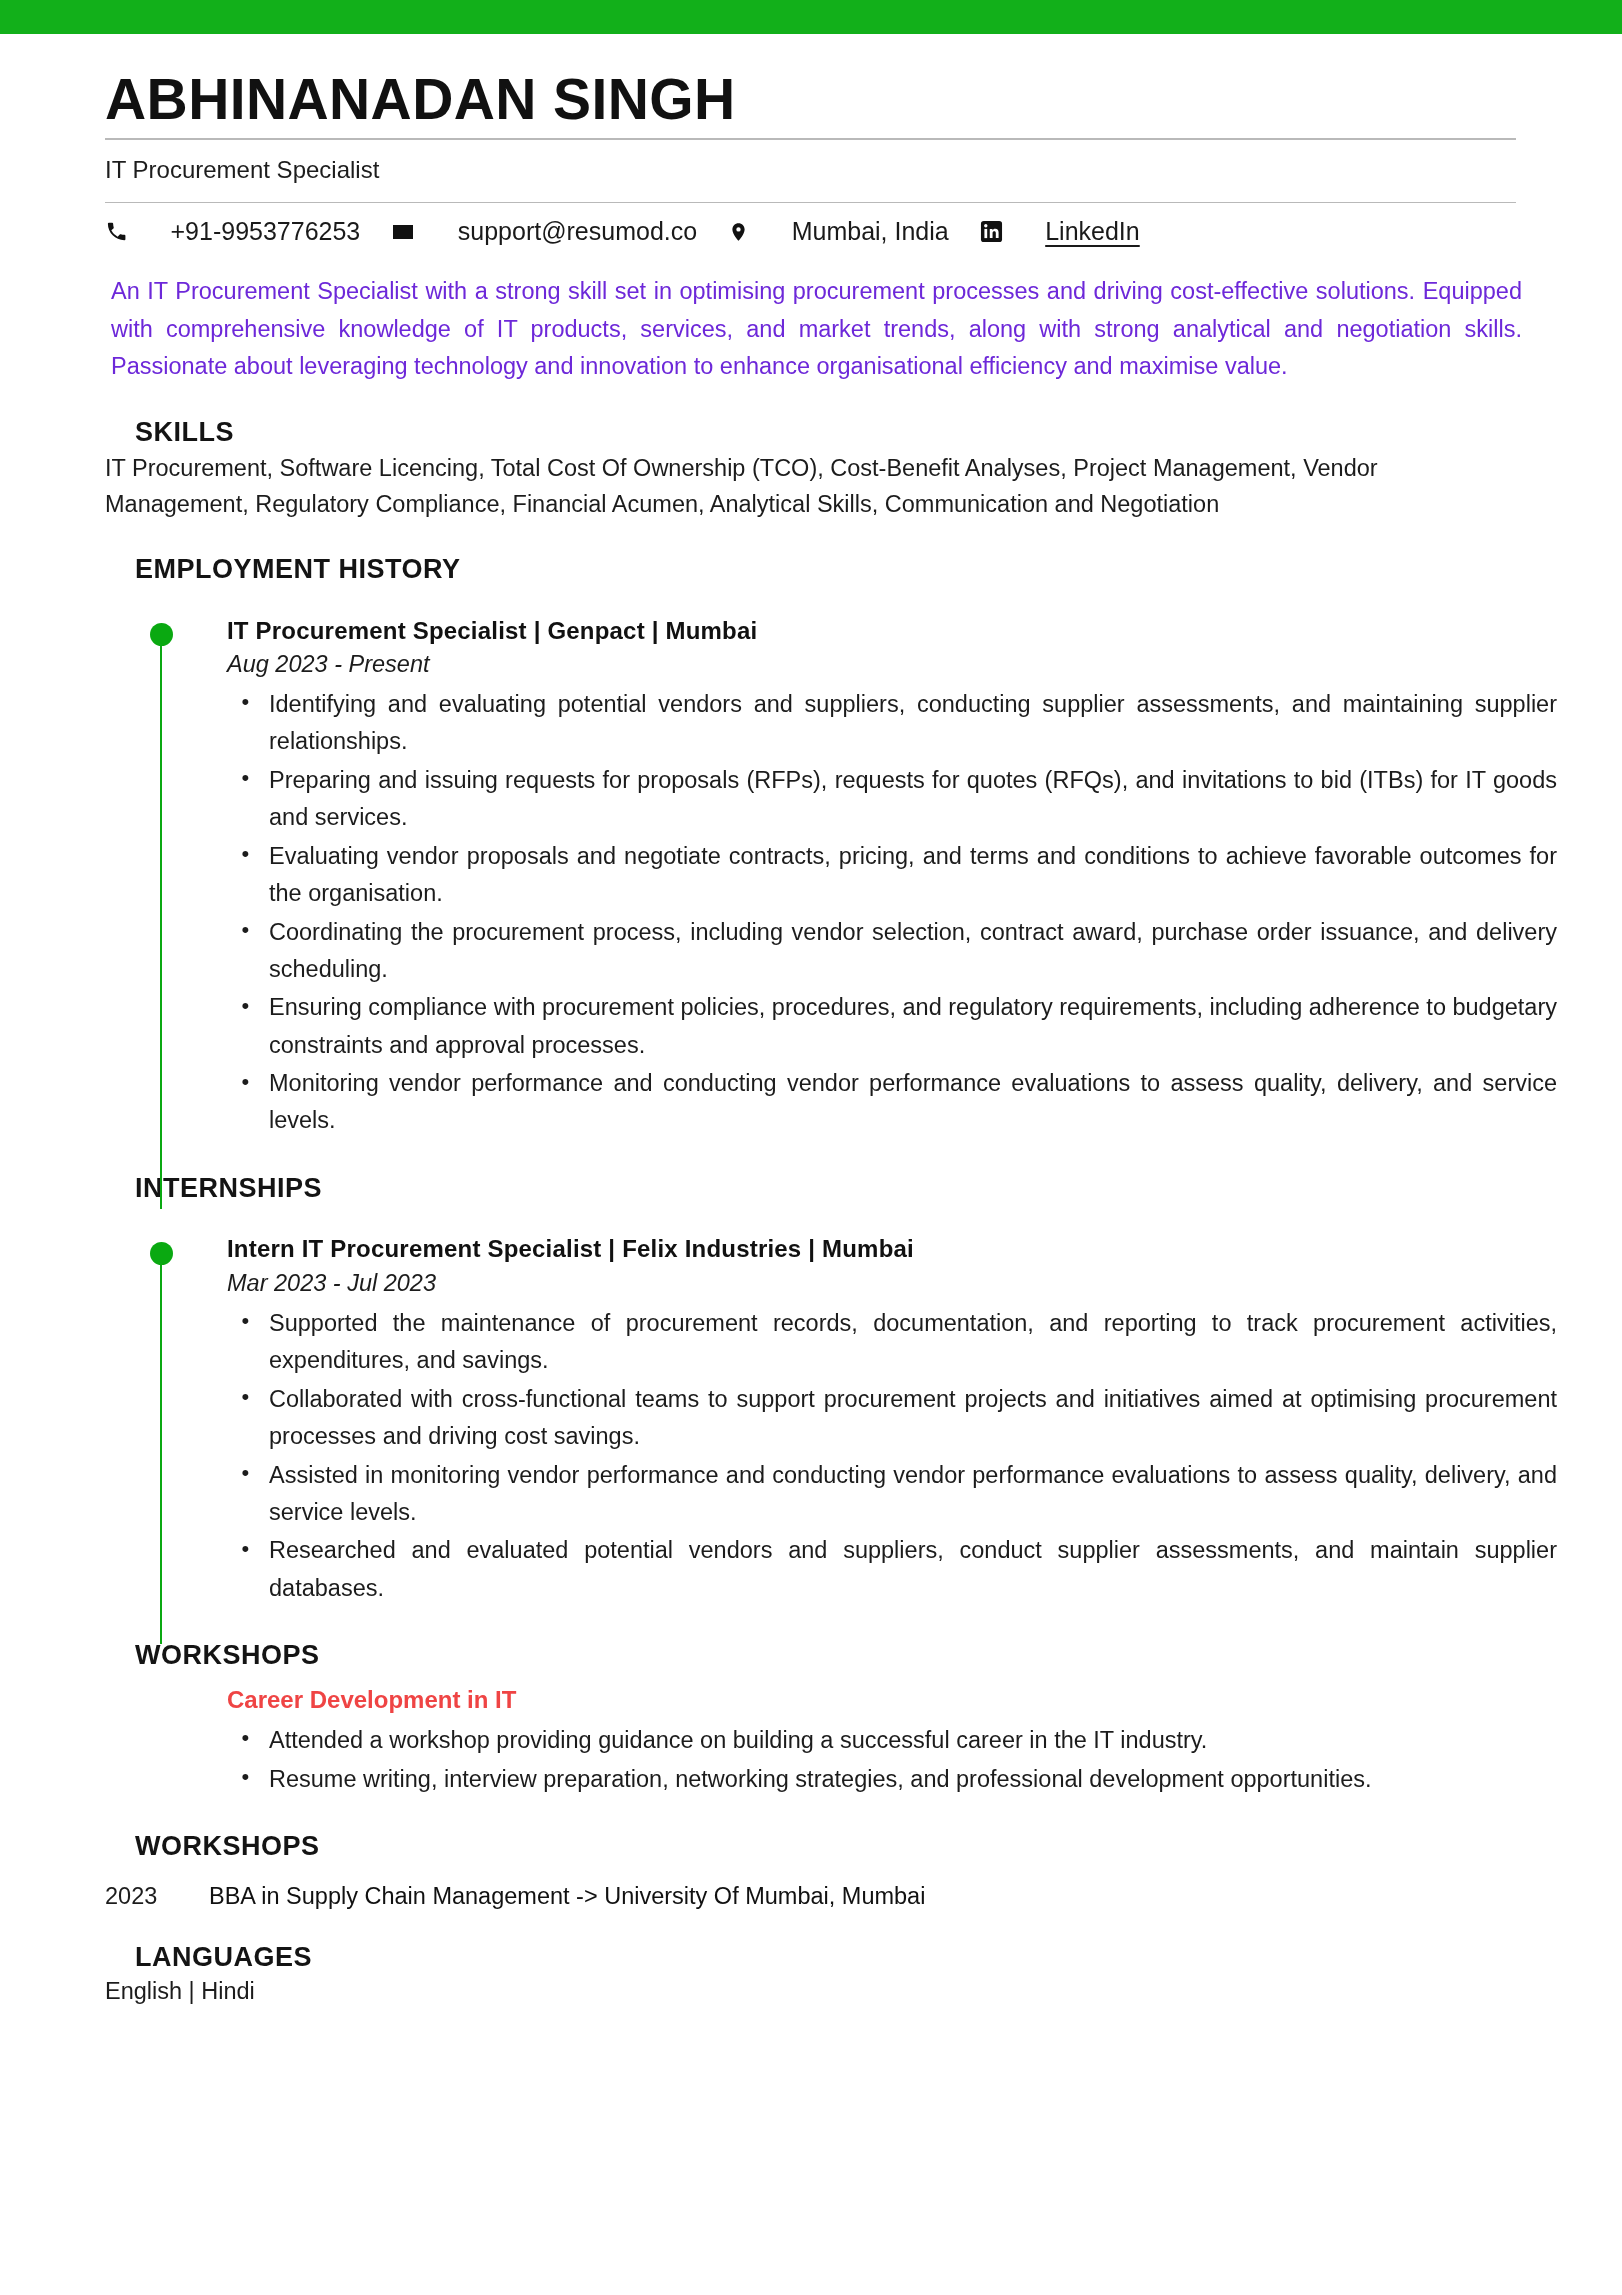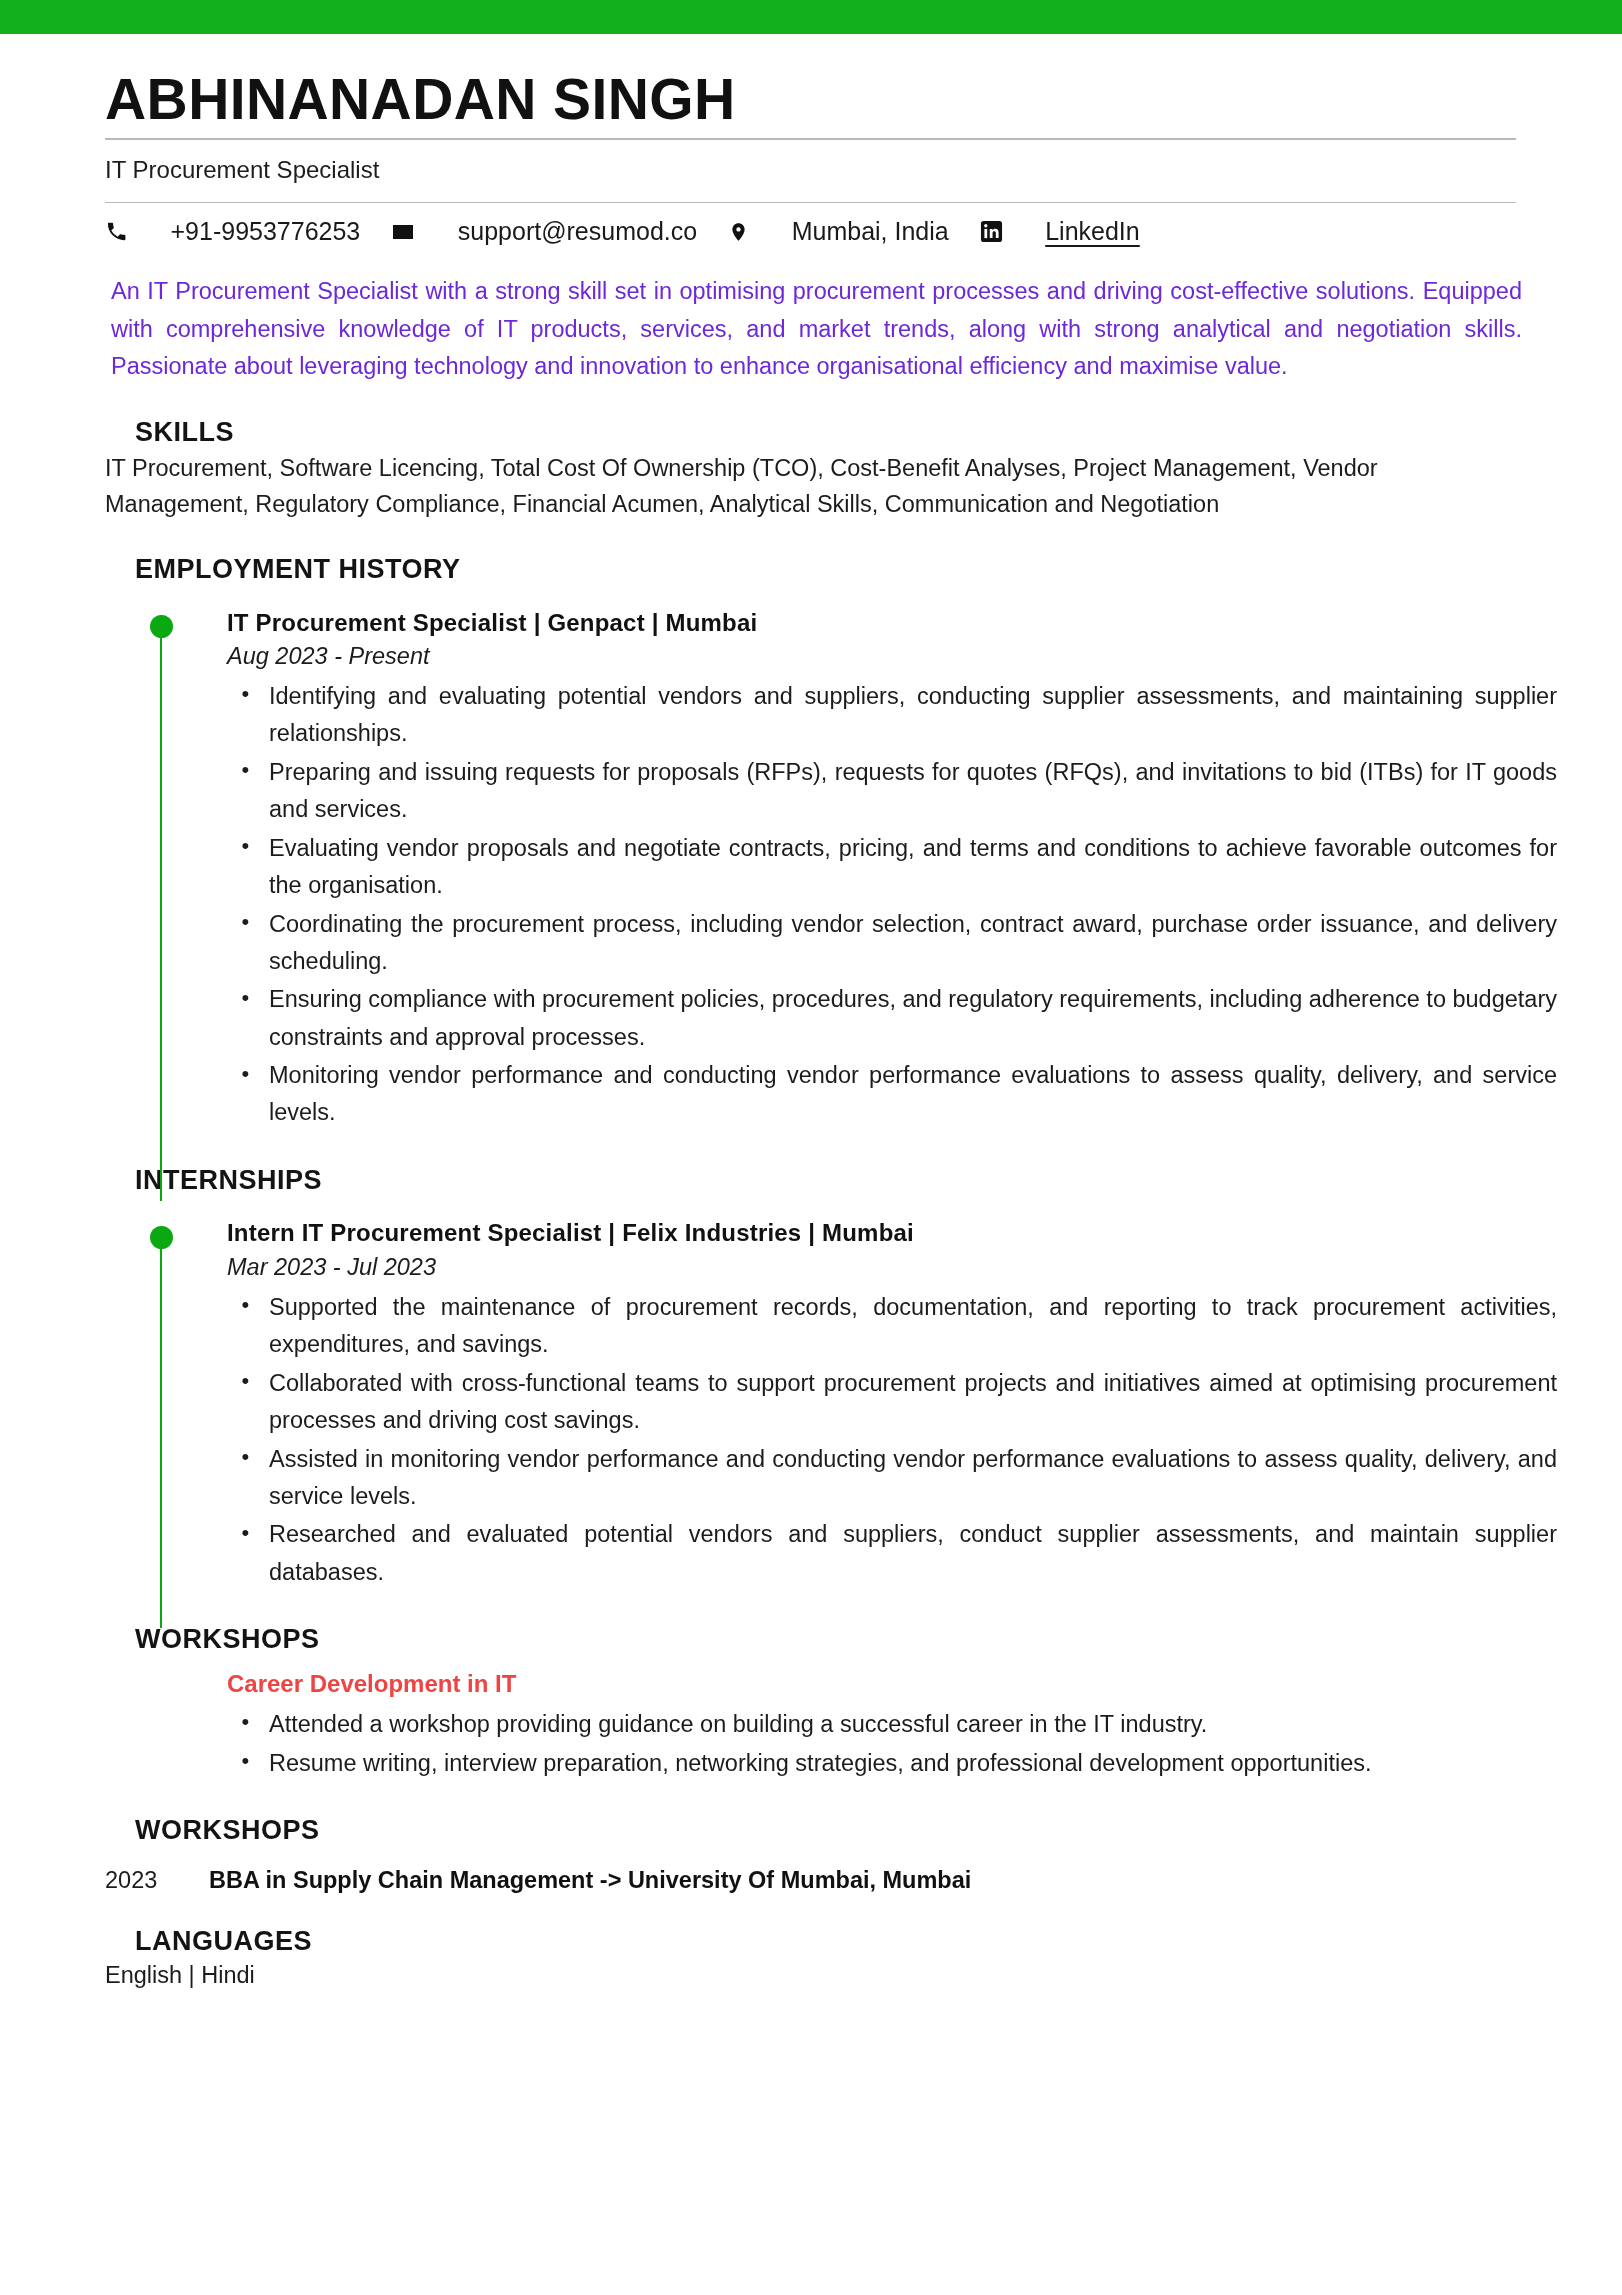--- a/index.html
+++ b/index.html
@@ -110,21 +110,21 @@
     font-size: 23.5px;
     line-height: 1.52;
     width: 1403px;
     color: #1c1c1c;
   }
 
   
   .timeline {
     position: relative;
     padding-left: 122px;
-    margin-top: 20px;
+    margin-top: 28px;
   }
   .tl-dot {
     position: absolute;
     left: 45px;
     top: 6.5px;
     width: 23px;
     height: 23px;
     border-radius: 50%;
     background: #0aa911;
   }
@@ -195,21 +195,21 @@
     padding-top: 18px;
     font-size: 23.5px;
   }
   .edu-year {
     width: 104px;
     flex: 0 0 104px;
     color: #1c1c1c;
     font-weight: 400;
   }
   .edu-detail {
-    font-weight: 700;
+    font-weight: 400;
     color: #111111;
   }
 
   .lang-text {
     font-size: 23.5px;
     color: #1c1c1c;
     padding-top: 1.6px;
   }
 
   .bottom-pad { height: 97px; }

